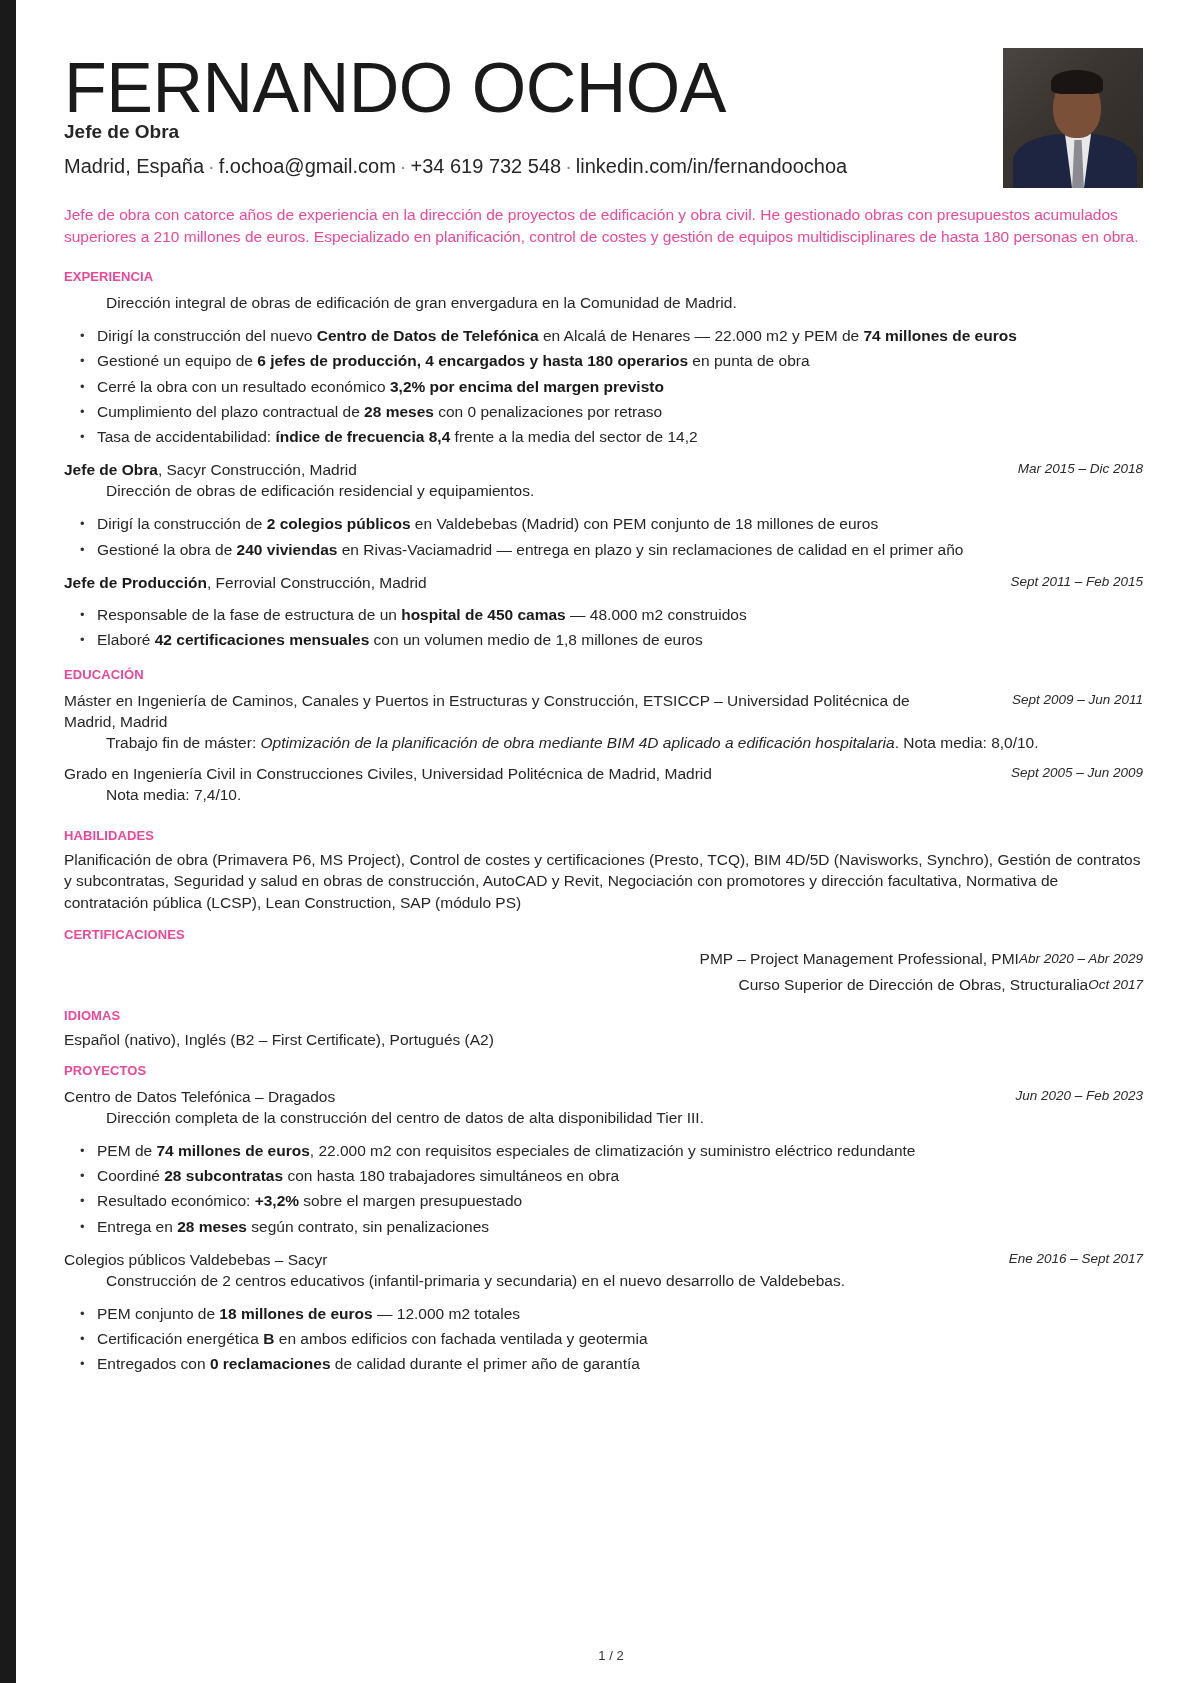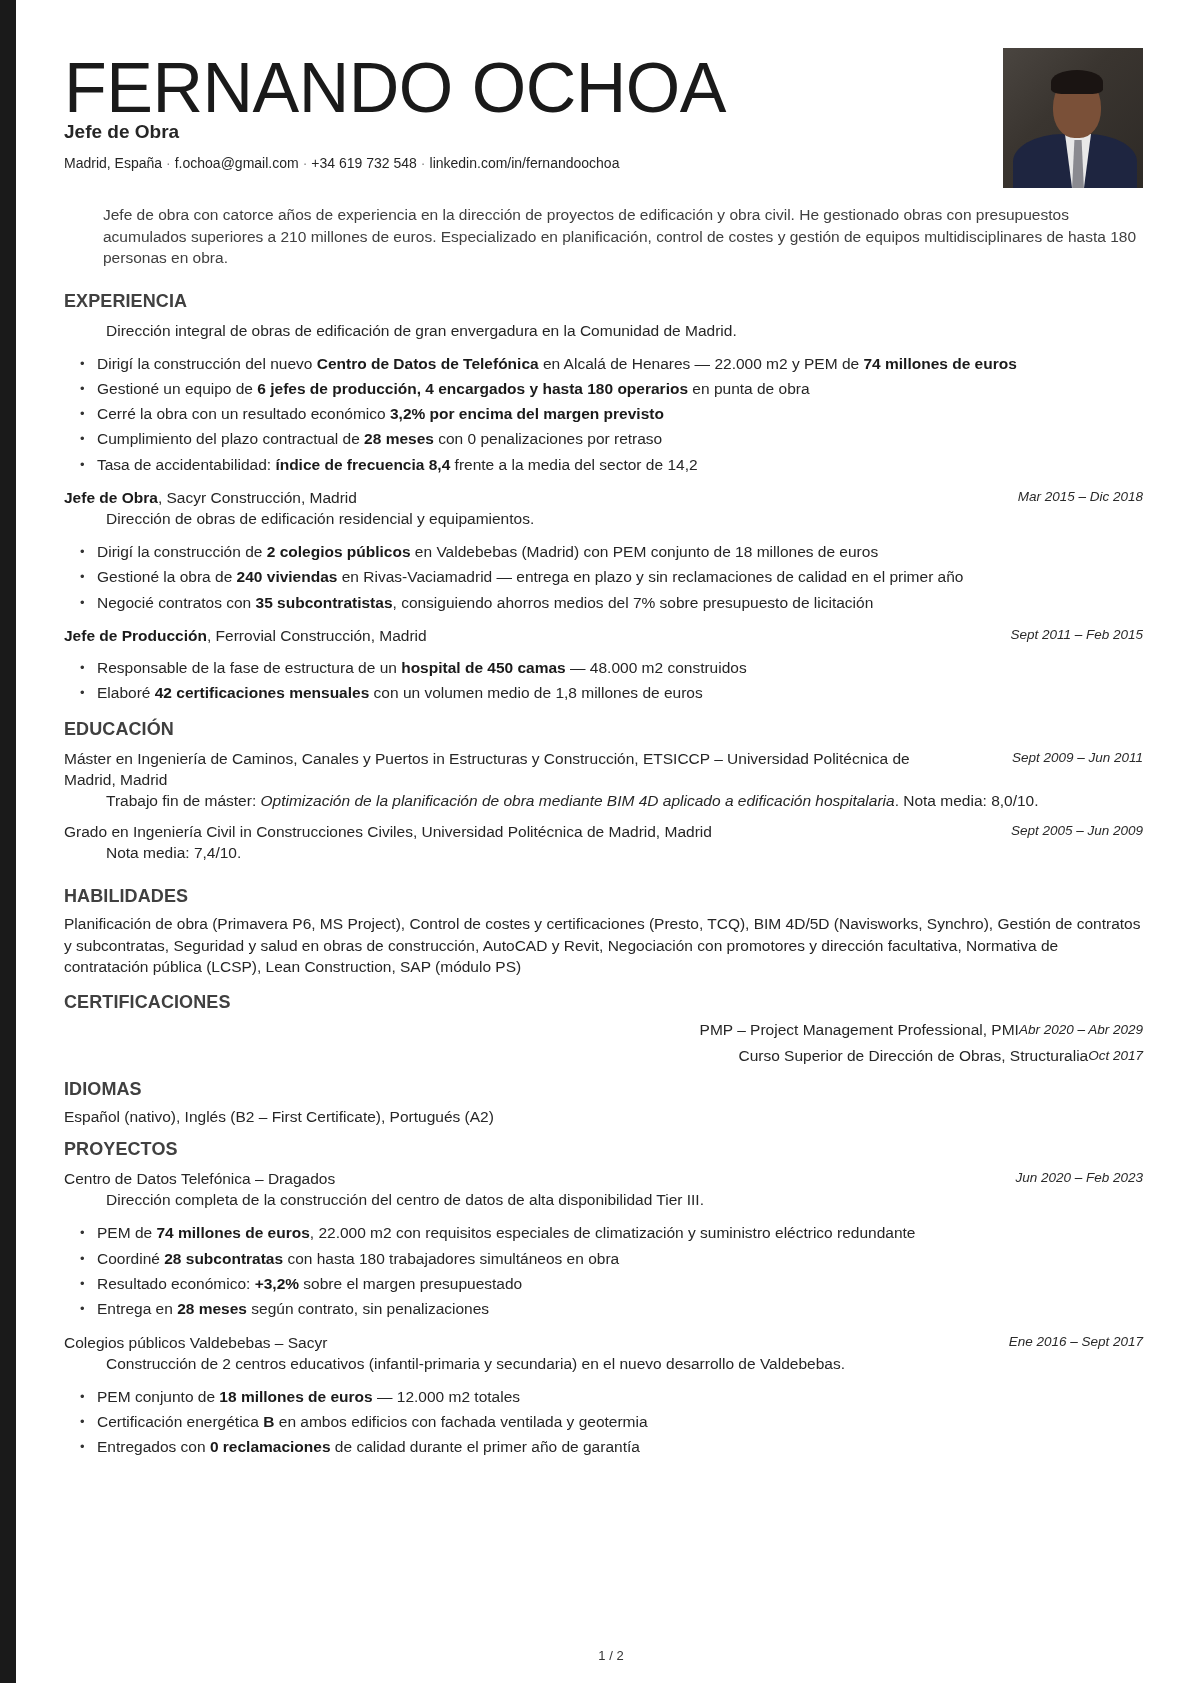--- a/index.html
+++ b/index.html
@@ -3,30 +3,30 @@
 <meta charset="utf-8">
 <style>
   * { box-sizing: border-box; margin: 0; padding: 0; }
   html, body { width: 1190px; height: 1683px; background: #ffffff; overflow: hidden; }
   body { font-family: "Liberation Sans", "DejaVu Sans", sans-serif; color: #1c1c1c; position: relative; }
   .left-bar { position: absolute; left: 0; top: 0; width: 16px; height: 1683px; background: #1a1a1a; }
   .page { position: absolute; left: 64px; top: 0; width: 1079px; }
   .header { position: relative; height: 200px; }
   .name { position: absolute; left: 0; top: 50px; font-size: 70px; font-weight: 400; letter-spacing: -0.5px; line-height: 76px; color: #1a1a1a; }
   .role { position: absolute; left: 0; top: 121px; font-size: 19px; font-weight: 700; color: #262626; }
-  .contact { position: absolute; left: 0; top: 155px; font-size: 14px; color: #262626; }
+  .contact { position: absolute; left: 0; top: 155px; font-size: 20px; color: #262626; }
   .contact .sep { color: #888; margin: 0 4px; }
   .photo { position: absolute; left: 939px; top: 48px; width: 140px; height: 140px; overflow: hidden; background: linear-gradient(135deg,#4a4540 0%,#3a3530 40%,#2e2a26 100%); }
   .photo .head { position: absolute; left: 50px; top: 28px; width: 48px; height: 62px; border-radius: 50% 50% 45% 45%; background: #7a5038; }
   .photo .hair { position: absolute; left: 48px; top: 22px; width: 52px; height: 24px; border-radius: 50% 50% 20% 20%; background: #1a1412; }
   .photo .suit { position: absolute; left: 10px; top: 86px; width: 124px; height: 70px; border-radius: 40% 40% 0 0; background: #1e2540; }
   .photo .shirt { position: absolute; left: 62px; top: 86px; width: 26px; height: 60px; background: #e8e8e8; clip-path: polygon(0 0,100% 0,70% 100%,30% 100%); }
   .photo .tie { position: absolute; left: 69px; top: 92px; width: 12px; height: 50px; background: #8a8a90; clip-path: polygon(20% 0,80% 0,100% 100%,0 100%); }
-  .summary { margin-top: 4px; font-size: 15.5px; line-height: 21.5px; color: #404040; margin-left: 39px; }
-  h2 { font-size: 18px; font-weight: 700; color: #404040; margin-top: 22px; margin-bottom: 8px; letter-spacing: 0.1px; }
+  .summary { margin-top: 4px; font-size: 15.5px; line-height: 21.5px; color: #ec4899; }
+  h2 { font-size: 13px; font-weight: 700; color: #ec4899; margin-top: 22px; margin-bottom: 8px; letter-spacing: 0.1px; }
   .entry { position: relative; }
   .entry-head { display: flex; justify-content: space-between; align-items: flex-start; font-size: 15.5px; line-height: 21px; color: #262626; }
   .entry-head .date { font-style: italic; font-size: 13.5px; color: #2a2a2a; white-space: nowrap; margin-left: 20px; line-height: 20px; }
   .entry-desc { font-size: 15.5px; line-height: 22px; color: #262626; margin-left: 42px; }
   ul.bullets { list-style: none; margin: 9px 0 10px 0; }
   ul.bullets li { position: relative; padding-left: 33px; font-size: 15.5px; line-height: 25.3px; color: #262626; }
   ul.bullets li::before { content: "•"; position: absolute; left: 16px; top: 0; font-size: 13px; color: #333; }
   b { font-weight: 700; color: #1a1a1a; }
   .edu-head .title { max-width: 900px; }
   .para { font-size: 15.5px; line-height: 21.5px; color: #262626; }
@@ -72,21 +72,20 @@
       </div>
       <div class="entry">
         <div class="entry-head">
           <span><b>Jefe de Obra</b><span>, Sacyr Construcción, Madrid</span></span>
           <span class="date">Mar 2015 – Dic 2018</span>
         </div>
         <div class="entry-desc">Dirección de obras de edificación residencial y equipamientos.</div>
         <ul class="bullets">
           <li>Dirigí la construcción de <b>2 colegios públicos</b> en Valdebebas (Madrid) con PEM conjunto de 18 millones de euros</li>
           <li>Gestioné la obra de <b>240 viviendas</b> en Rivas-Vaciamadrid — entrega en plazo y sin reclamaciones de calidad en el primer año</li>
-          <li>Negocié contratos con <b>35 subcontratistas</b>, consiguiendo ahorros medios del 7% sobre presupuesto de licitación</li>
         </ul>
       </div>
       <div class="entry">
         <div class="entry-head">
           <span><b>Jefe de Producción</b><span>, Ferrovial Construcción, Madrid</span></span>
           <span class="date">Sept 2011 – Feb 2015</span>
         </div>
         <ul class="bullets">
           <li>Responsable de la fase de estructura de un <b>hospital de 450 camas</b> — 48.000 m2 construidos</li>
           <li>Elaboré <b>42 certificaciones mensuales</b> con un volumen medio de 1,8 millones de euros</li>

